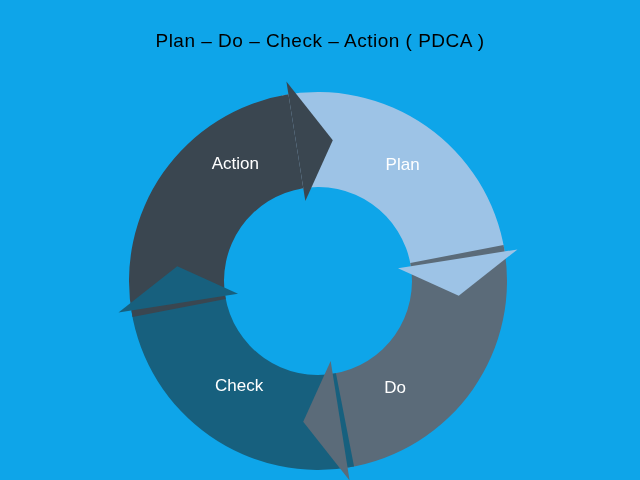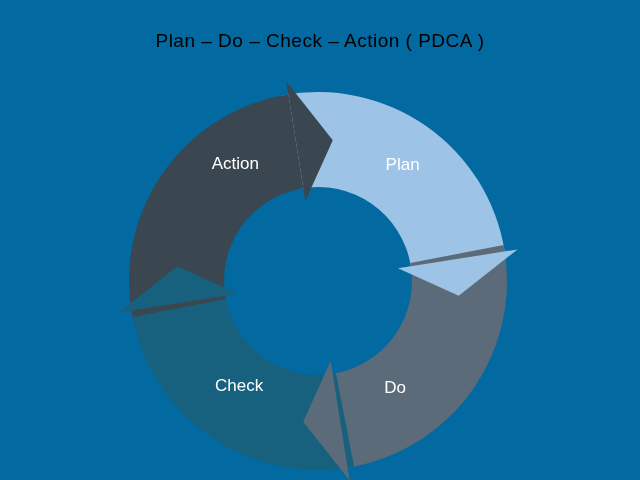--- a/index.html
+++ b/index.html
@@ -1,19 +1,19 @@
 <!DOCTYPE html>
 <html><head>
 <meta charset="utf-8">
 <style>
   html,body{margin:0;padding:0;background:#ffffff;}
   .slide{
     position:relative;
     width:640px;height:480px;
-    background:#0369a1;
+    background:#0ea5e9;
     overflow:hidden;
     font-family:"Liberation Sans", sans-serif;
   }
   .title{
     position:absolute;
     top:30px;left:0;
     width:100%;
     text-align:center;
     font-size:19px;
     color:#000000;

